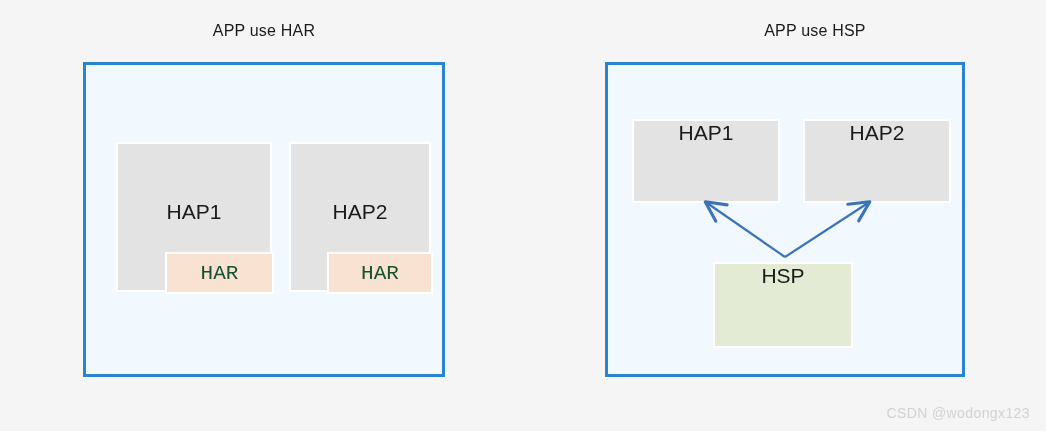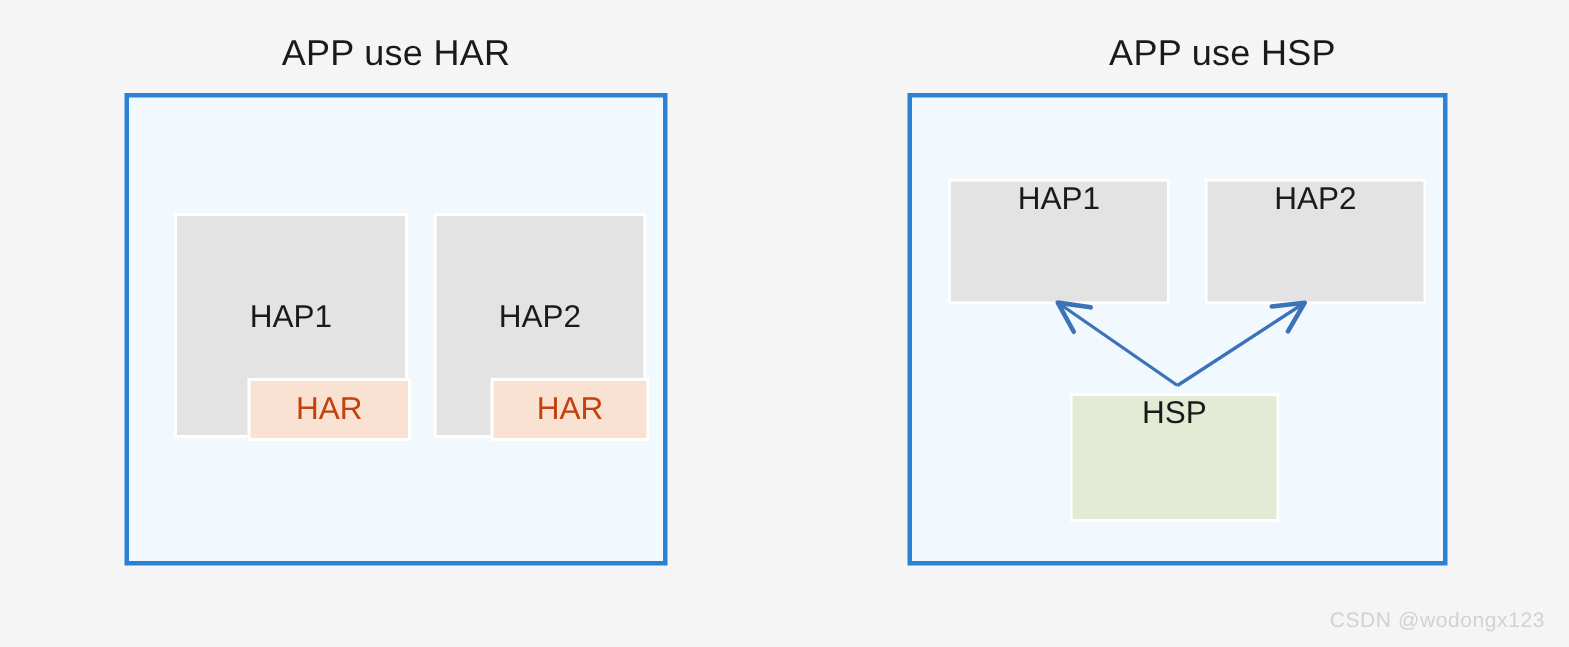--- a/index.html
+++ b/index.html
@@ -16,21 +16,21 @@
   }
   .stage {
     position: absolute;
     left: 0; top: 0;
     width: 1046px;
     height: 431px;
   }
   .panel-title {
     position: absolute;
     text-align: center;
-    font-size: 24px;
+    font-size: 16px;
     color: #1a1a1a;
     letter-spacing: 0.2px;
     white-space: nowrap;
   }
   .panel {
     position: absolute;
     background: #f1f8fe;
     border: 3px solid #2a82d2;
     box-sizing: border-box;
   }
@@ -59,24 +59,25 @@
     text-align: center;
     font-size: 21px;
     color: #1a1a1a;
   }
   .har-inner {
     position: absolute;
     display: flex;
     align-items: center;
     justify-content: center;
     font-size: 21px;
-    color: #c2410c;
+    color: #14532d;
     background: #fae2d3;
     border: 2px solid #ffffff;
     box-sizing: border-box;
+    font-family: Liberation Mono, monospace;
   }
   .arrows {
     position: absolute;
     left: 0; top: 0;
     width: 1046px;
     height: 431px;
     pointer-events: none;
   }
   .watermark {
     position: absolute;

